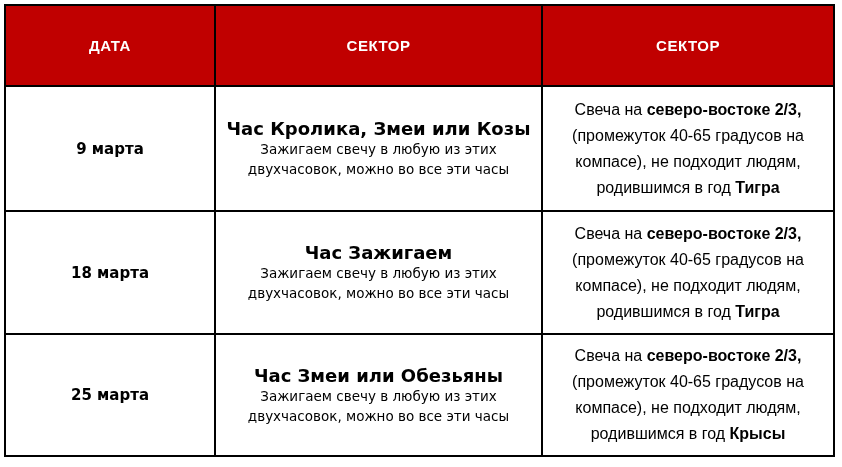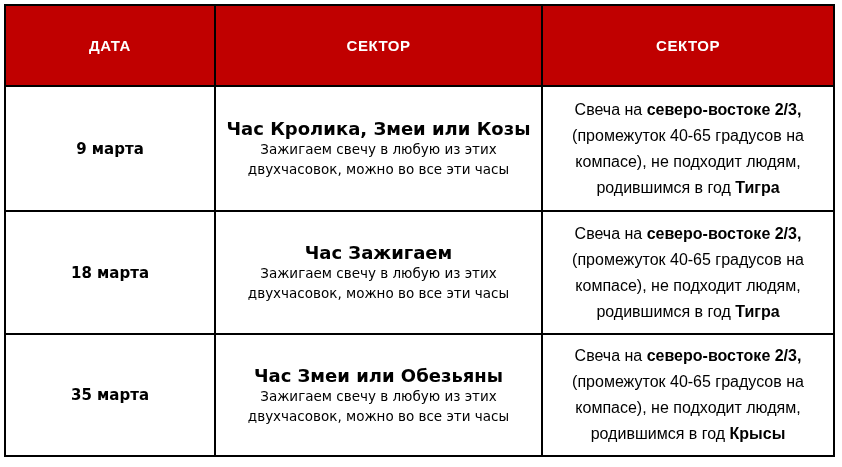--- a/index.html
+++ b/index.html
@@ -104,21 +104,21 @@
     </td>
     <td class="sector-cell">
       <div class="sector-line"><span>Свеча на</span> <b>северо-востоке 2/3,</b></div>
       <div class="sector-line">(промежуток 40-65 градусов на</div>
       <div class="sector-line">компасе), не подходит людям,</div>
       <div class="sector-line"><span>родившимся в год</span> <b>Тигра</b></div>
     </td>
   </tr>
 
   <tr class="row-3">
-    <td class="date-cell">35 марта</td>
+    <td class="date-cell">25 марта</td>
     <td class="time-cell">
       <div class="time-title">Час Змеи или Обезьяны</div>
       <div class="time-note">Зажигаем свечу в любую из этих</div>
       <div class="time-note">двухчасовок, можно во все эти часы</div>
     </td>
     <td class="sector-cell">
       <div class="sector-line"><span>Свеча на</span> <b>северо-востоке 2/3,</b></div>
       <div class="sector-line">(промежуток 40-65 градусов на</div>
       <div class="sector-line">компасе), не подходит людям,</div>
       <div class="sector-line"><span>родившимся в год</span> <b>Крысы</b></div>

